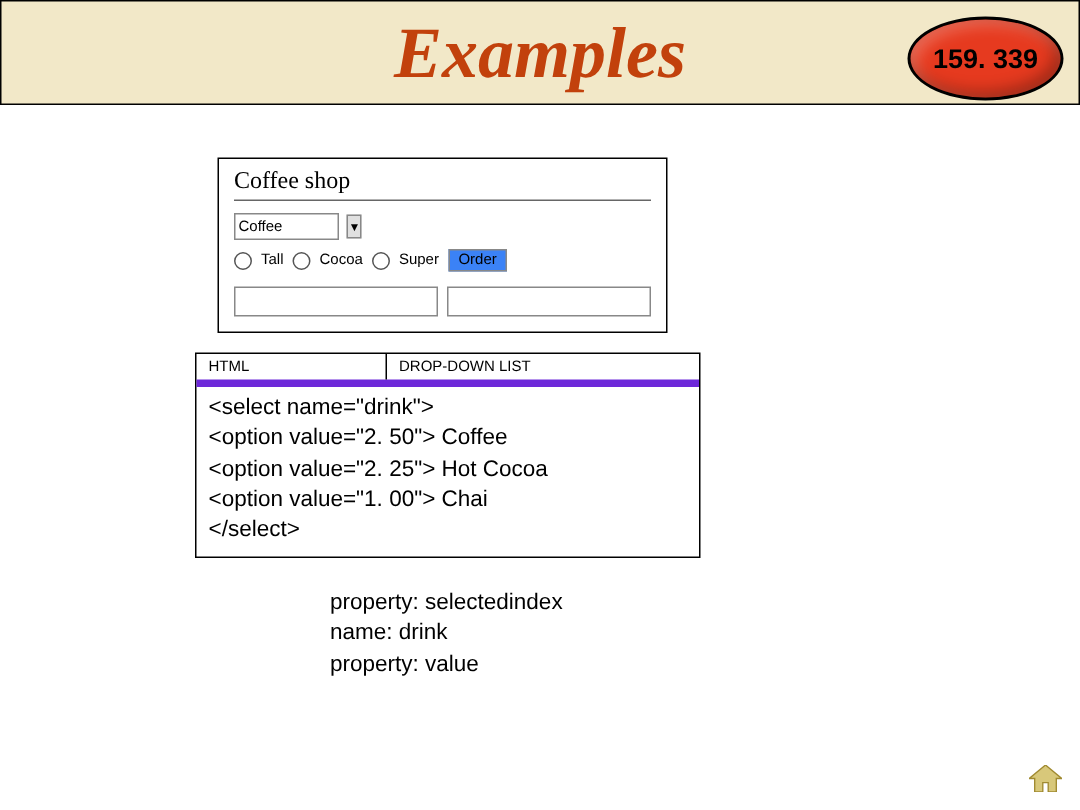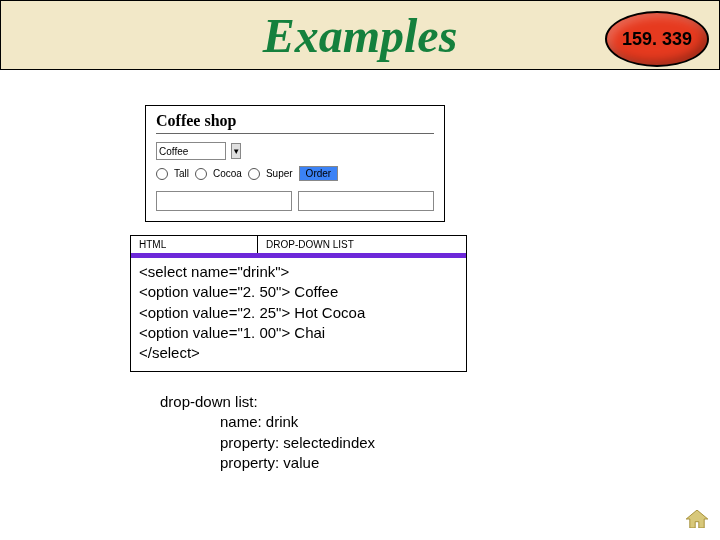--- a/index.html
+++ b/index.html
@@ -21,21 +21,21 @@
     display: flex;
     align-items: center;
     justify-content: center;
     position: relative;
   }
   .title-text {
     font-family: "Times New Roman", serif;
     font-size: 48px;
     font-weight: bold;
     font-style: italic;
-    color: #15803d;
+    color: #c2410c;
   }
   .badge {
     position: absolute;
     right: 10px;
     top: 10px;
     width: 100px;
     height: 52px;
     background: #e63a1f;
     border: 2px solid #000;
     border-radius: 50%;
@@ -52,21 +52,21 @@
     left: 145px;
     top: 105px;
     width: 300px;
     border: 1px solid #000;
     background: #fff;
     padding: 6px 10px 10px 10px;
     box-sizing: border-box;
   }
   .form-title {
     font-family: "Times New Roman", serif;
-    font-weight: bold;
+    font-weight: normal;
     font-size: 16px;
     margin-bottom: 3px;
   }
   .form-box hr {
     border: none;
     border-top: 1px solid #666;
     margin: 2px 0 8px 0;
   }
   .form-row1 {
     display: flex;
@@ -216,21 +216,20 @@
   <div class="code-body">
     <div>&lt;select name="drink"&gt;</div>
     <div>&lt;option value="2. 50"&gt; Coffee</div>
     <div>&lt;option value="2. 25"&gt; Hot Cocoa</div>
     <div>&lt;option value="1. 00"&gt; Chai</div>
     <div>&lt;/select&gt;</div>
   </div>
 </div>
 
 <div class="notes">
-  <div>drop-down list:</div>
+  <div class="indent">property: selectedindex</div>
   <div class="indent">name: drink</div>
-  <div class="indent">property: selectedindex</div>
   <div class="indent">property: value</div>
 </div>
 
 <svg class="home-icon" viewBox="0 0 24 20">
   <polygon points="12,0 24,10 20,10 20,20 14,20 14,13 10,13 10,20 4,20 4,10 0,10" fill="#d8c87a" stroke="#a08a30" stroke-width="1"></polygon>
 </svg>
 
 </body></html>

